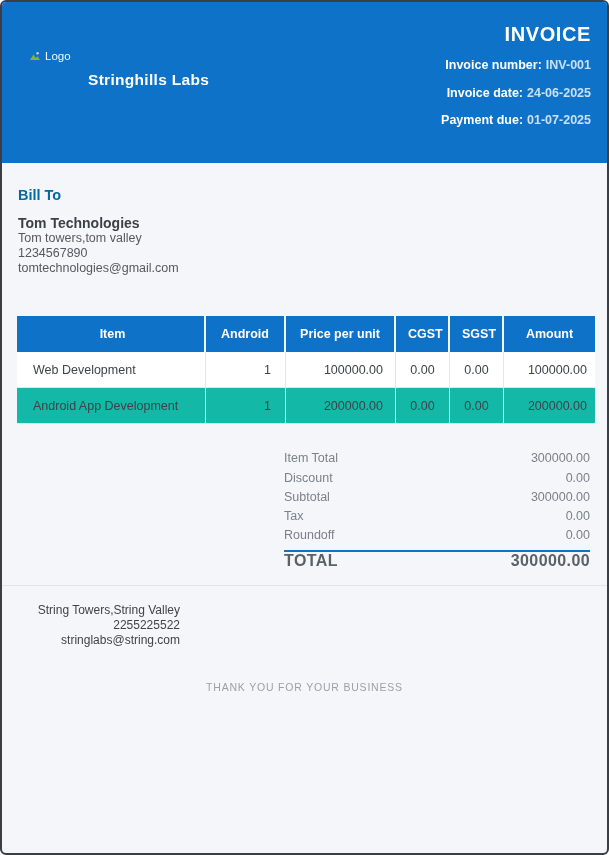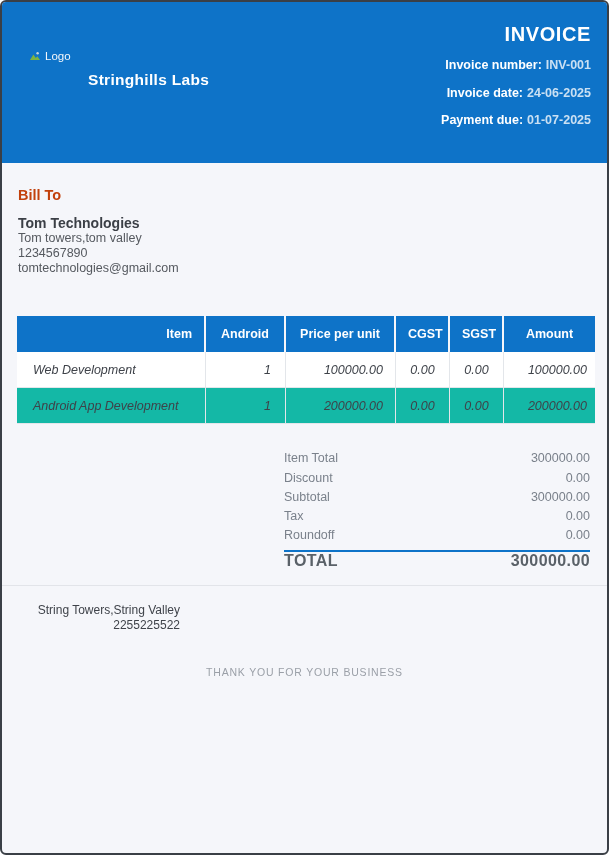--- a/index.html
+++ b/index.html
@@ -62,21 +62,21 @@
     font-weight: 700;
     color: rgba(255,255,255,0.78);
     margin-left: 4px;
   }
 
   
   .bill-to { padding: 24px 16px 0 16px; }
   .bill-to-heading {
     font-size: 14.5px;
     font-weight: 800;
-    color: #c2410c;
+    color: #0369a1;
     margin-bottom: 13px;
   }
   .bill-name {
     font-size: 14px;
     font-weight: 700;
     color: #3B3F46;
     line-height: 15px;
   }
   .bill-line {
     font-size: 12.5px;
@@ -97,32 +97,31 @@
     background: #0E73C8;
     color: #ffffff;
     font-weight: 700;
     height: 36px;
     padding: 0 12px;
     border-right: 2px solid #F5F6FA;
     text-align: center;
     white-space: nowrap;
   }
   table.items th:last-child { border-right: none; }
-  table.items th.col-item { text-align: right; padding-left: 16px; }
+  table.items th.col-item { text-align: center; padding-left: 16px; }
   table.items th.col-amount { text-align: center; padding-left: 12px; }
   table.items td {
     height: 36px;
     padding: 0 12px;
     color: #3E4249;
     border-bottom: 1px solid #E3E6EA;
     border-right: 1px solid #E3E6EA;
     background: #ffffff;
     white-space: nowrap;
     overflow: hidden;
-    font-style: italic;
   }
   table.items td:last-child { border-right: none; }
   table.items tr.alt td { background: #14b8a6; }
   table.items td.col-item { text-align: left; padding-left: 16px; }
   table.items td.col-qty { text-align: right; padding-right: 14px; }
   table.items td.col-price { text-align: right; padding-right: 12px; }
   table.items td.col-cgst, table.items td.col-sgst { text-align: center; }
   table.items td.col-amount { text-align: right; padding-right: 8px; }
 
   
@@ -275,16 +274,17 @@
     <div class="totals-total">
       <span>TOTAL</span>
       <span>300000.00</span>
     </div>
   </div>
 
   <div class="footer-divider"></div>
   <div class="footer-address">
     <div>String Towers,String Valley</div>
     <div>2255225522</div>
+    <div>stringlabs@string.com</div>
   </div>
   <div class="thank-you">THANK YOU FOR YOUR BUSINESS</div>
 
 </div>
 
 </body></html>

